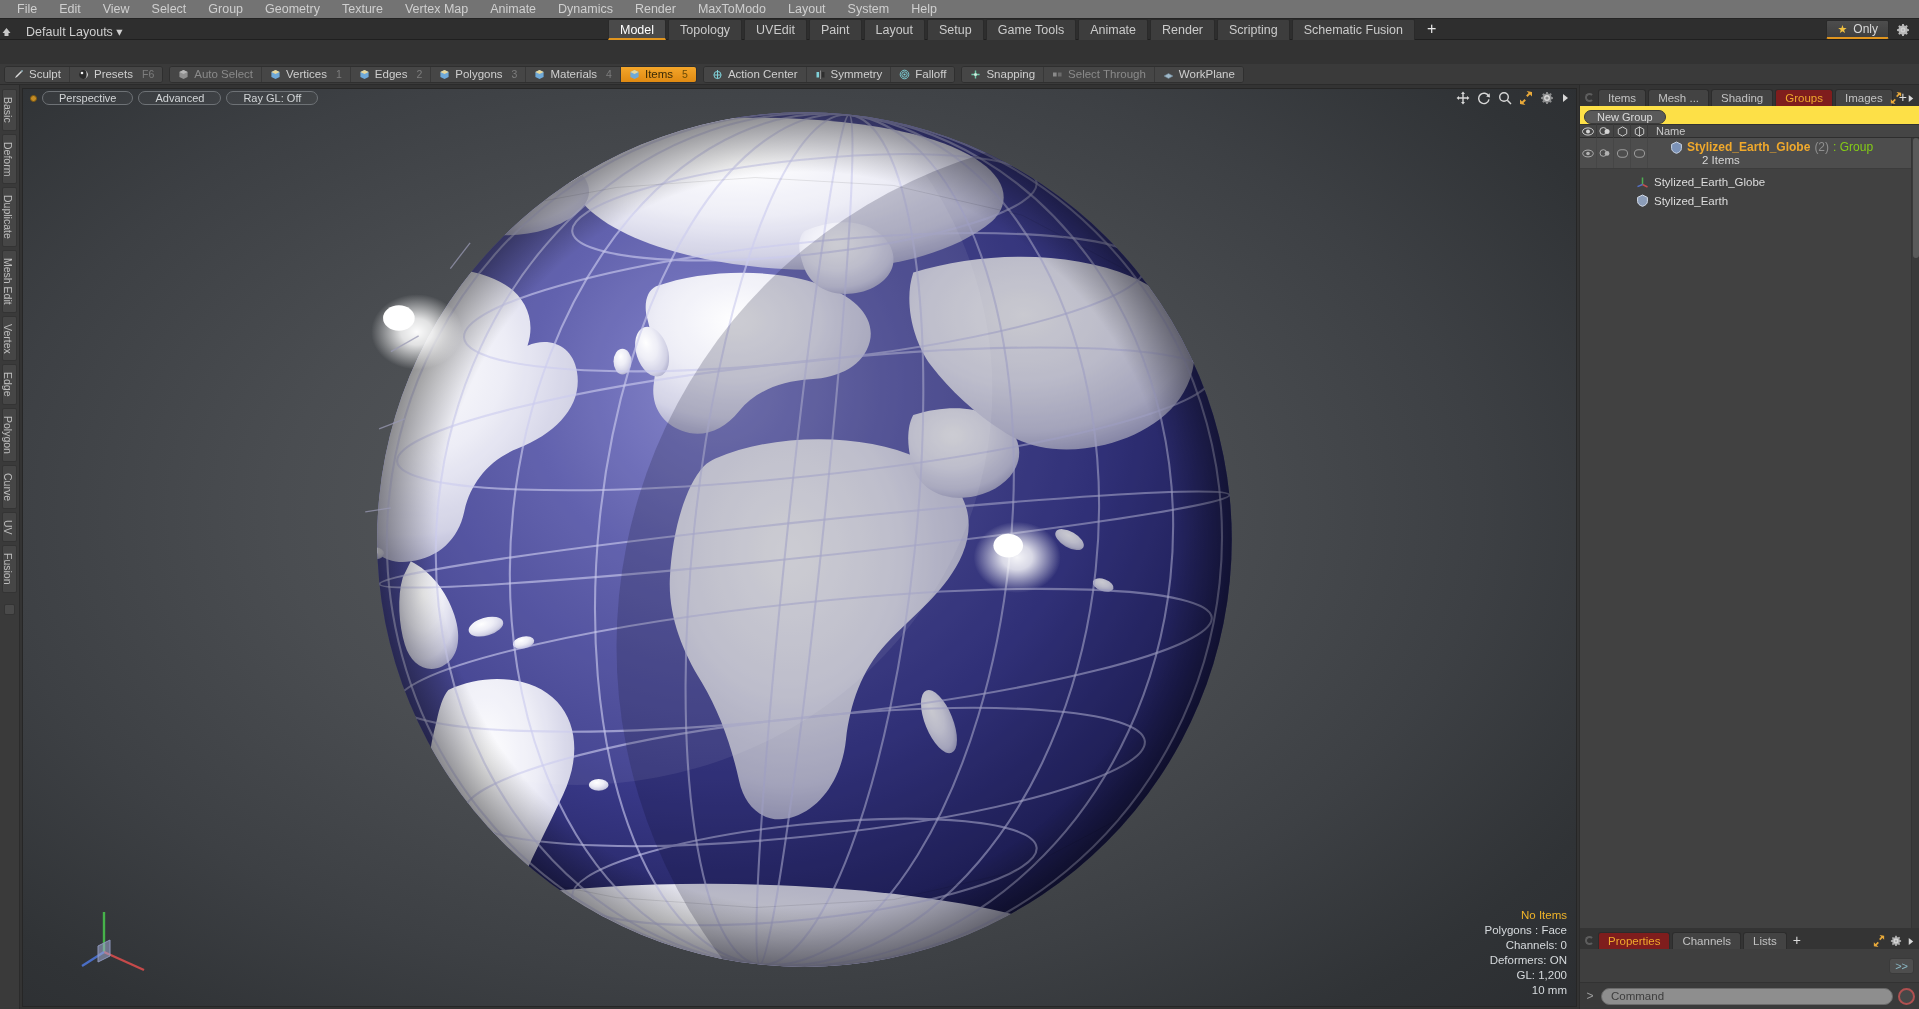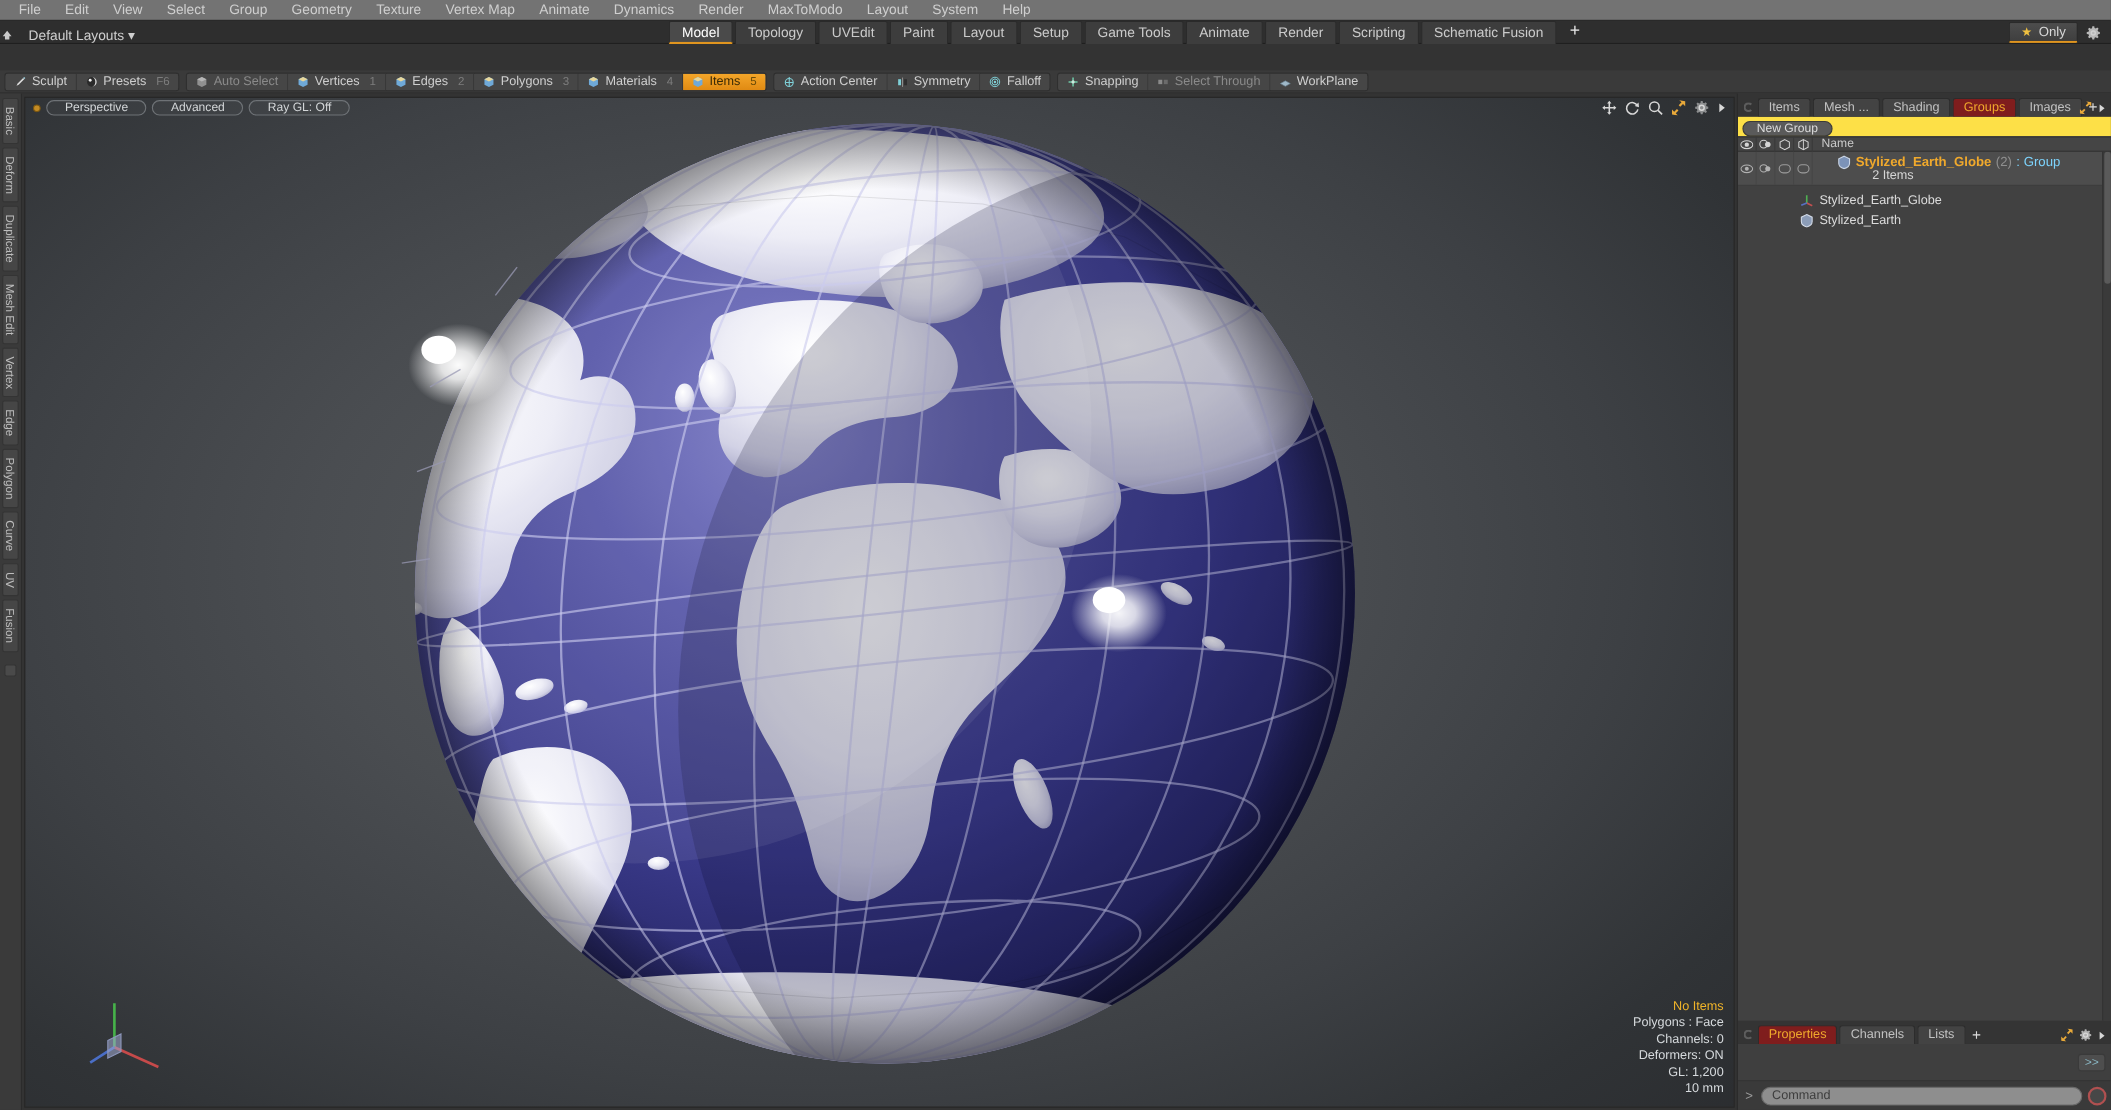--- a/index.html
+++ b/index.html
@@ -163,21 +163,21 @@
 
   .listbody{ flex:1 1 auto; background:#414141; overflow:hidden; position:relative; }
   .grouprow{
     background:#4d4d4d; display:flex; min-height:26px; align-items:stretch;
     border-bottom:1px solid #3c3c3c;
   }
   .grouprow .cell{ width:17px; flex:0 0 17px; display:flex; align-items:center; justify-content:center; border-right:1px solid #464646;}
   .grouprow .nm{ padding:2px 0 2px 22px; display:flex; flex-direction:column; justify-content:center;}
   .gname{ color:#f0a92c; font-weight:bold; font-size:12px; white-space:nowrap; display:flex; align-items:center; gap:4px;}
   .gcount{ color:#8f8f8f; font-weight:normal; }
-  .gtype{ color:#7dd3fc; font-weight:normal; }
+  .gtype{ color:#84cc16; font-weight:normal; }
   .gitems{ color:#d6d6d6; font-size:11.5px; padding-left:32px; }
   .childrow{
     display:flex; align-items:center; height:15px; padding-left:56px; gap:5px; font-size:11.5px; color:#dcdcdc;
   }
   .rightscroll{
     position:absolute; right:0; top:0; width:8px; bottom:0; background:#3a3a3a; border-left:1px solid #343434;
   }
   .rightscroll .thumb{ position:absolute; left:1px; top:0; width:6px; height:120px; background:#5a5a5a; border-radius:3px;}
 
   .propsrow{ flex:0 0 21px; }

